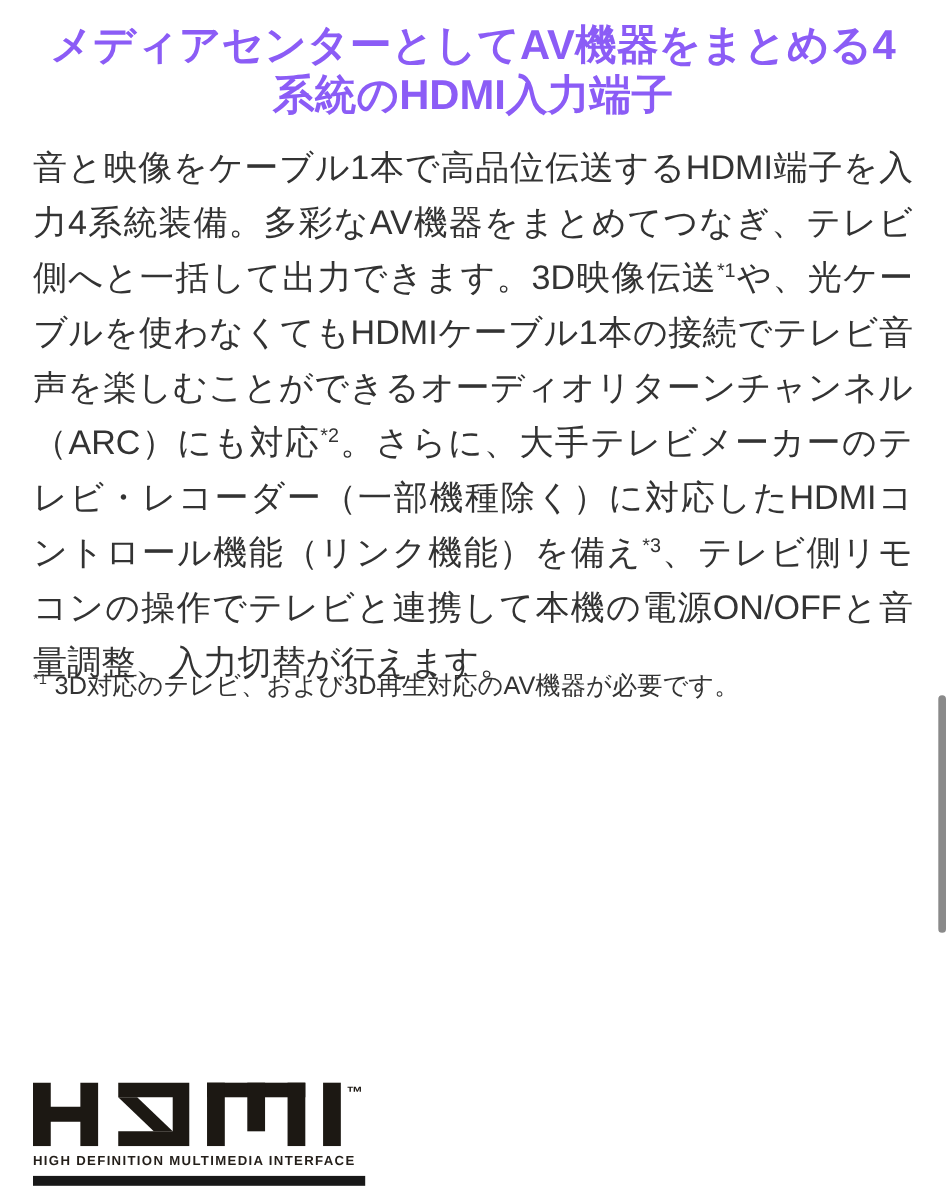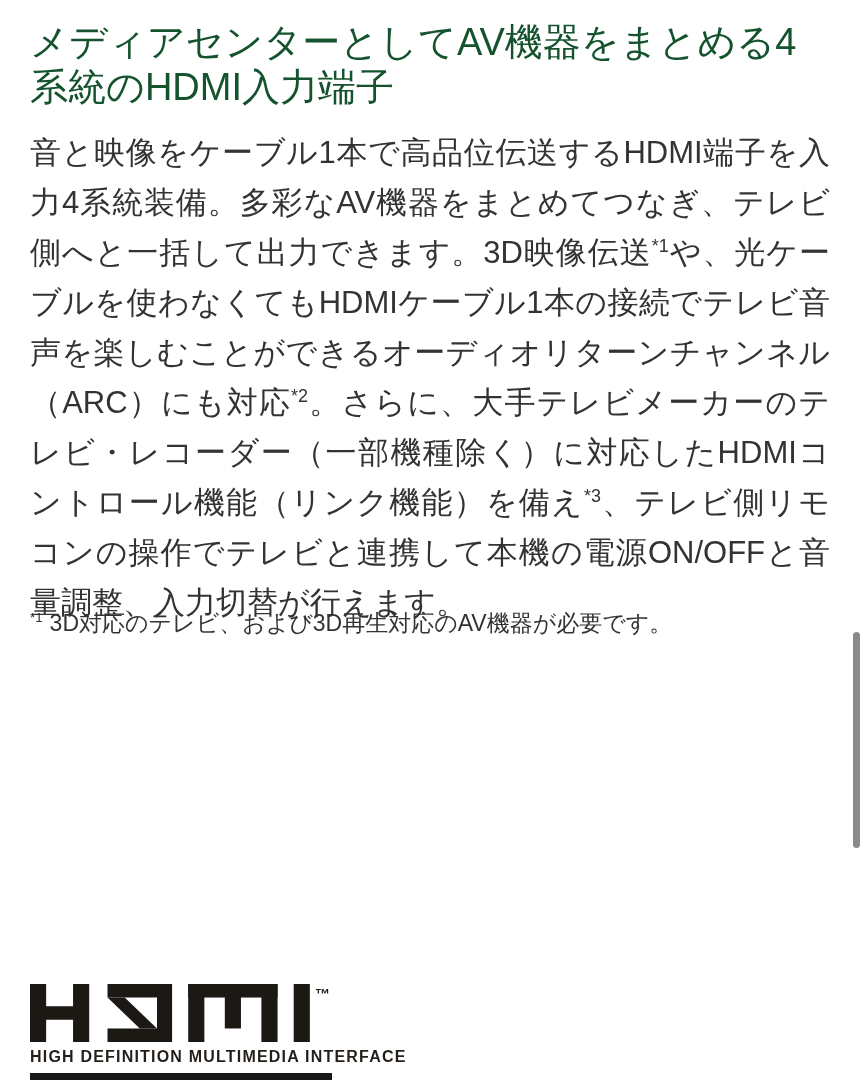--- a/index.html
+++ b/index.html
@@ -10,23 +10,24 @@
     height: 1080px;
     background: #ffffff;
     overflow: hidden;
     font-family: "Liberation Sans", "DejaVu Sans", sans-serif;
     color: #333333;
   }
   .page-heading {
     position: absolute;
     top: 20px; left: 30px; right: 34px;
     font-size: 38px;
-    font-weight: 400;
+    font-weight: 700;
     line-height: 45px;
-    color: #14532d;
+    color: #8b5cf6;
+    text-align: center;
   }
   .body-text {
     position: absolute;
     top: 128px; left: 30px; right: 34px;
     font-size: 31px;
     line-height: 50px;
     color: #333333;
     text-align: justify;
   }
   .footnote {
@@ -51,21 +52,21 @@
   .tm {
     font-size: 15px;
     font-weight: 700;
     color: #1c1813;
     line-height: 1;
     margin-left: 3px;
     margin-top: 2px;
   }
   .tagline {
     margin-top: 6px;
-    font-size: 16px;
+    font-size: 12px;
     font-weight: 700;
     letter-spacing: 1.2px;
     color: #241f1a;
     white-space: nowrap;
   }
   .logo-bar {
     margin-top: 7px;
     width: 302px;
     height: 9px;
     background: #181818;

